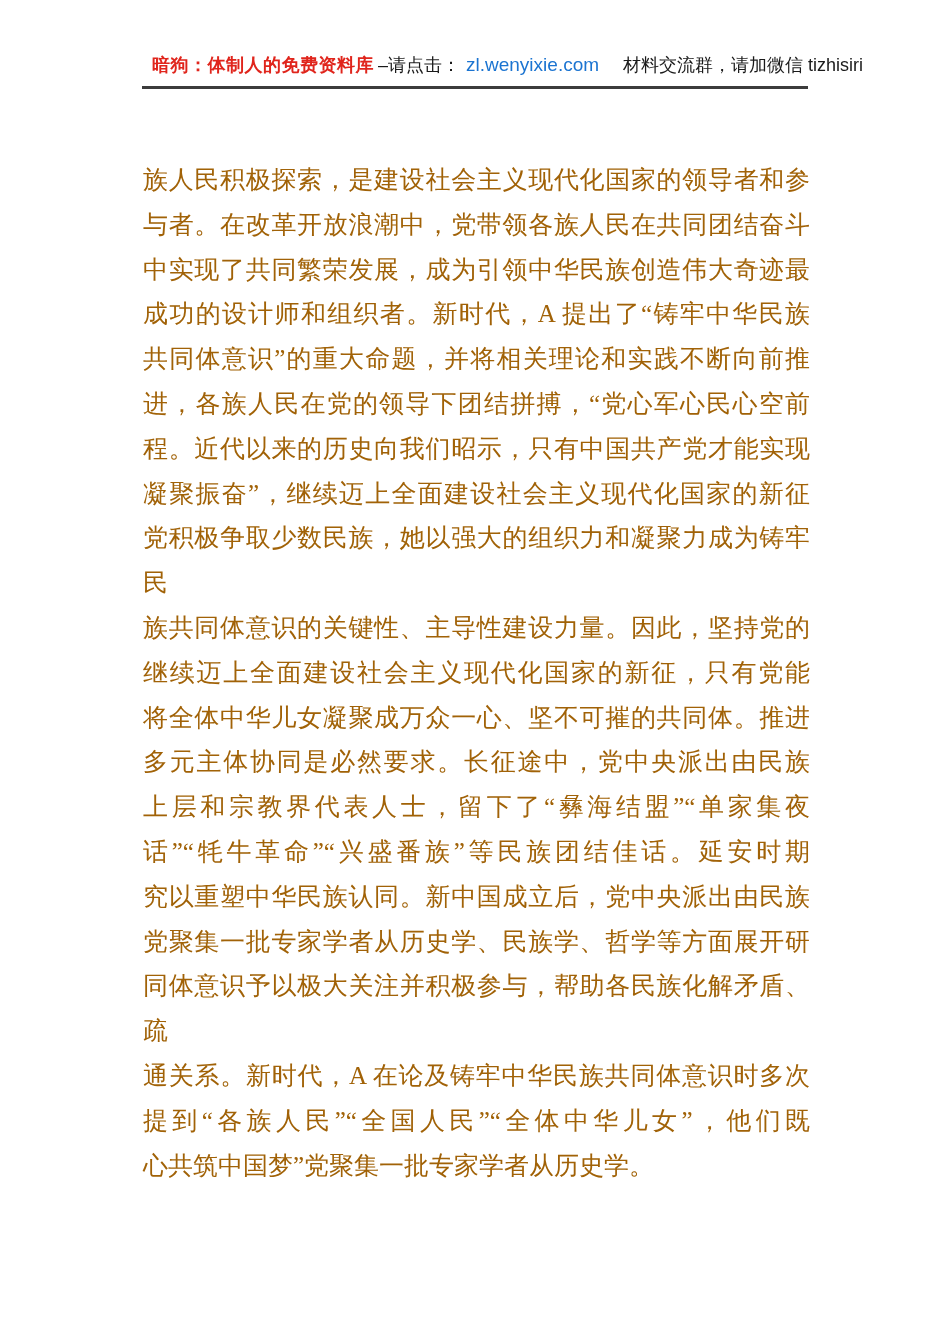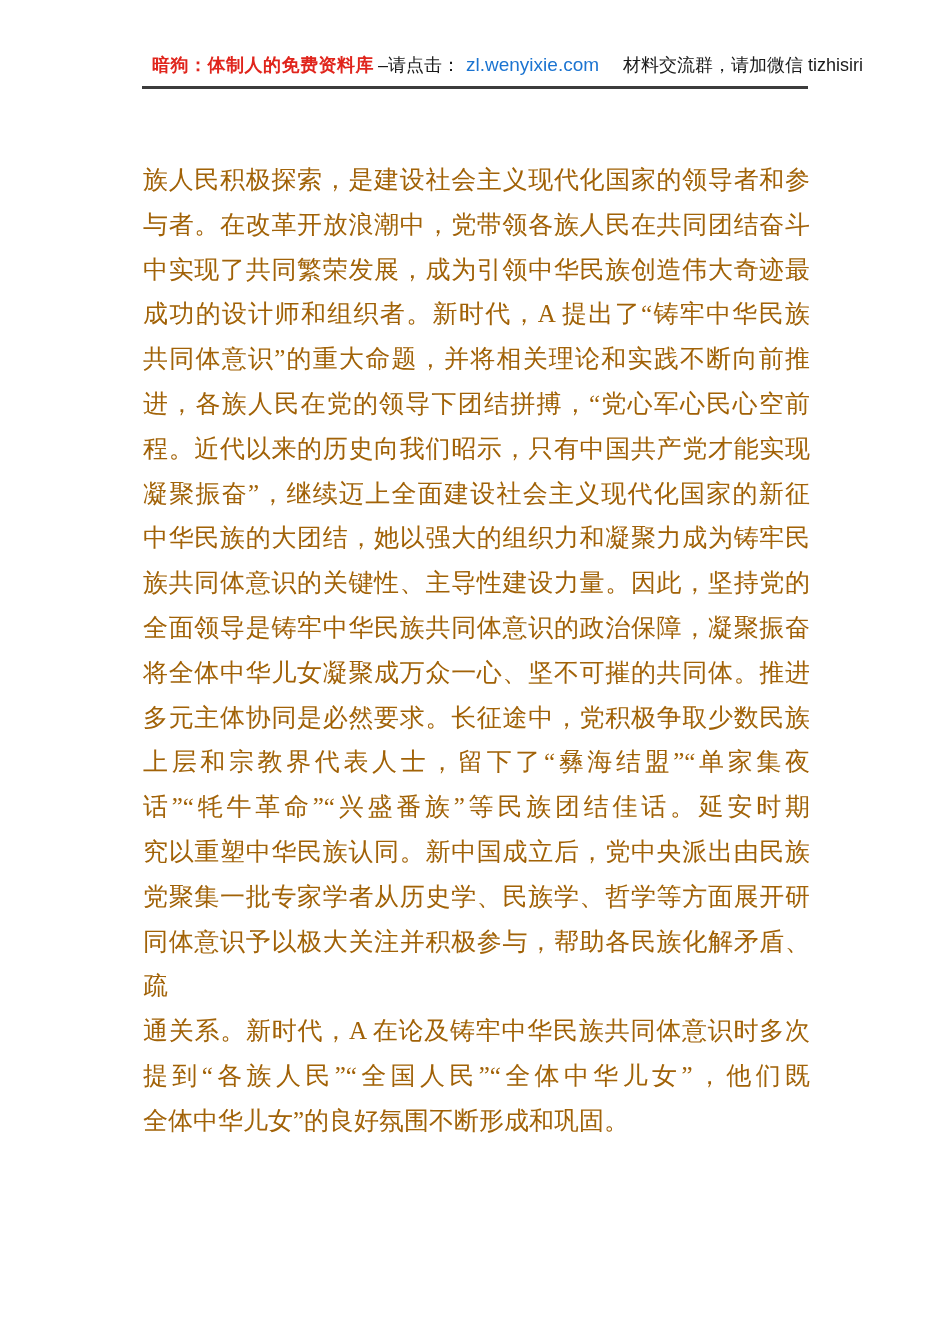--- a/index.html
+++ b/index.html
@@ -79,28 +79,28 @@
 
   <main class="doc">
     <p class="line just">族人民积极探索，是建设社会主义现代化国家的领导者和参</p>
     <p class="line just">与者。在改革开放浪潮中，党带领各族人民在共同团结奋斗</p>
     <p class="line just">中实现了共同繁荣发展，成为引领中华民族创造伟大奇迹最</p>
     <p class="line just">成功的设计师和组织者。新时代，A 提出了“铸牢中华民族</p>
     <p class="line just">共同体意识”的重大命题，并将相关理论和实践不断向前推</p>
     <p class="line just">进，各族人民在党的领导下团结拼搏，“党心军心民心空前</p>
     <p class="line just">程。近代以来的历史向我们昭示，只有中国共产党才能实现</p>
     <p class="line just">凝聚振奋”，继续迈上全面建设社会主义现代化国家的新征</p>
-    <p class="line just">中华民族的大团结，她以强大的组织力和凝聚力成为铸牢民</p>
+    <p class="line just">党积极争取少数民族，她以强大的组织力和凝聚力成为铸牢民</p>
     <p class="line just">族共同体意识的关键性、主导性建设力量。因此，坚持党的</p>
-    <p class="line just">全面领导是铸牢中华民族共同体意识的政治保障，凝聚振奋</p>
+    <p class="line just">继续迈上全面建设社会主义现代化国家的新征，只有党能</p>
     <p class="line just">将全体中华儿女凝聚成万众一心、坚不可摧的共同体。推进</p>
-    <p class="line just">多元主体协同是必然要求。长征途中，党积极争取少数民族</p>
+    <p class="line just">多元主体协同是必然要求。长征途中，党中央派出由民族</p>
     <p class="line just">上层和宗教界代表人士，留下了“彝海结盟”“单家集夜</p>
     <p class="line just">话”“牦牛革命”“兴盛番族”等民族团结佳话。延安时期</p>
     <p class="line just">究以重塑中华民族认同。新中国成立后，党中央派出由民族</p>
     <p class="line just">党聚集一批专家学者从历史学、民族学、哲学等方面展开研</p>
     <p class="line just">同体意识予以极大关注并积极参与，帮助各民族化解矛盾、疏</p>
     <p class="line just">通关系。新时代，A 在论及铸牢中华民族共同体意识时多次</p>
     <p class="line just">提到“各族人民”“全国人民”“全体中华儿女”，他们既</p>
-    <p class="line">全体中华儿女”的良好氛围不断形成和巩固。</p>
+    <p class="line">心共筑中国梦”党聚集一批专家学者从历史学。</p>
   </main>
 
 </div>
 
 </body></html>

